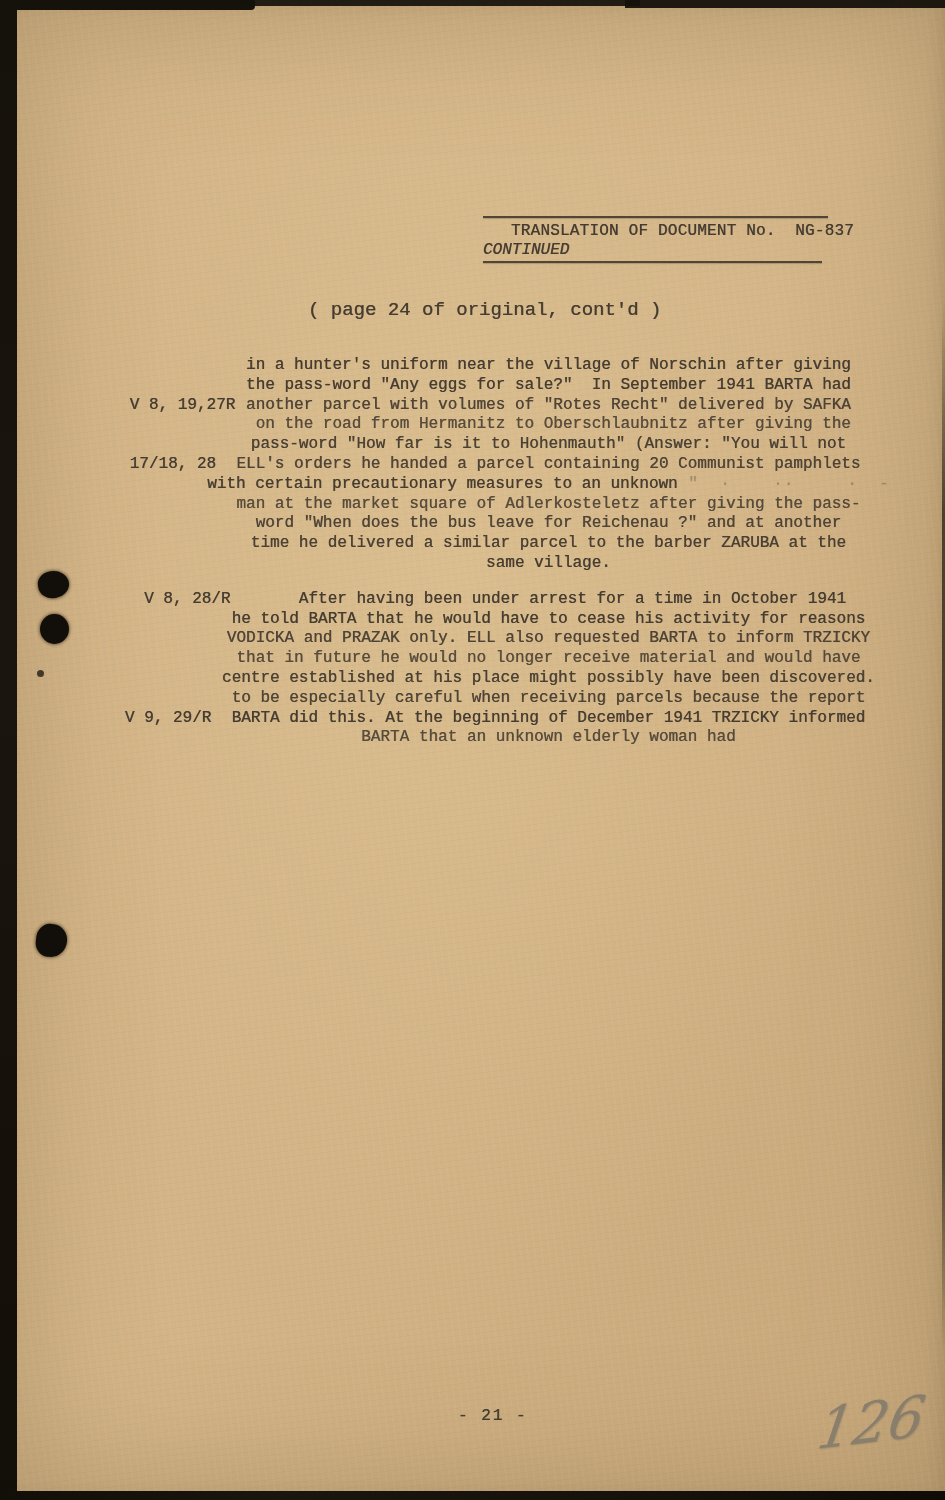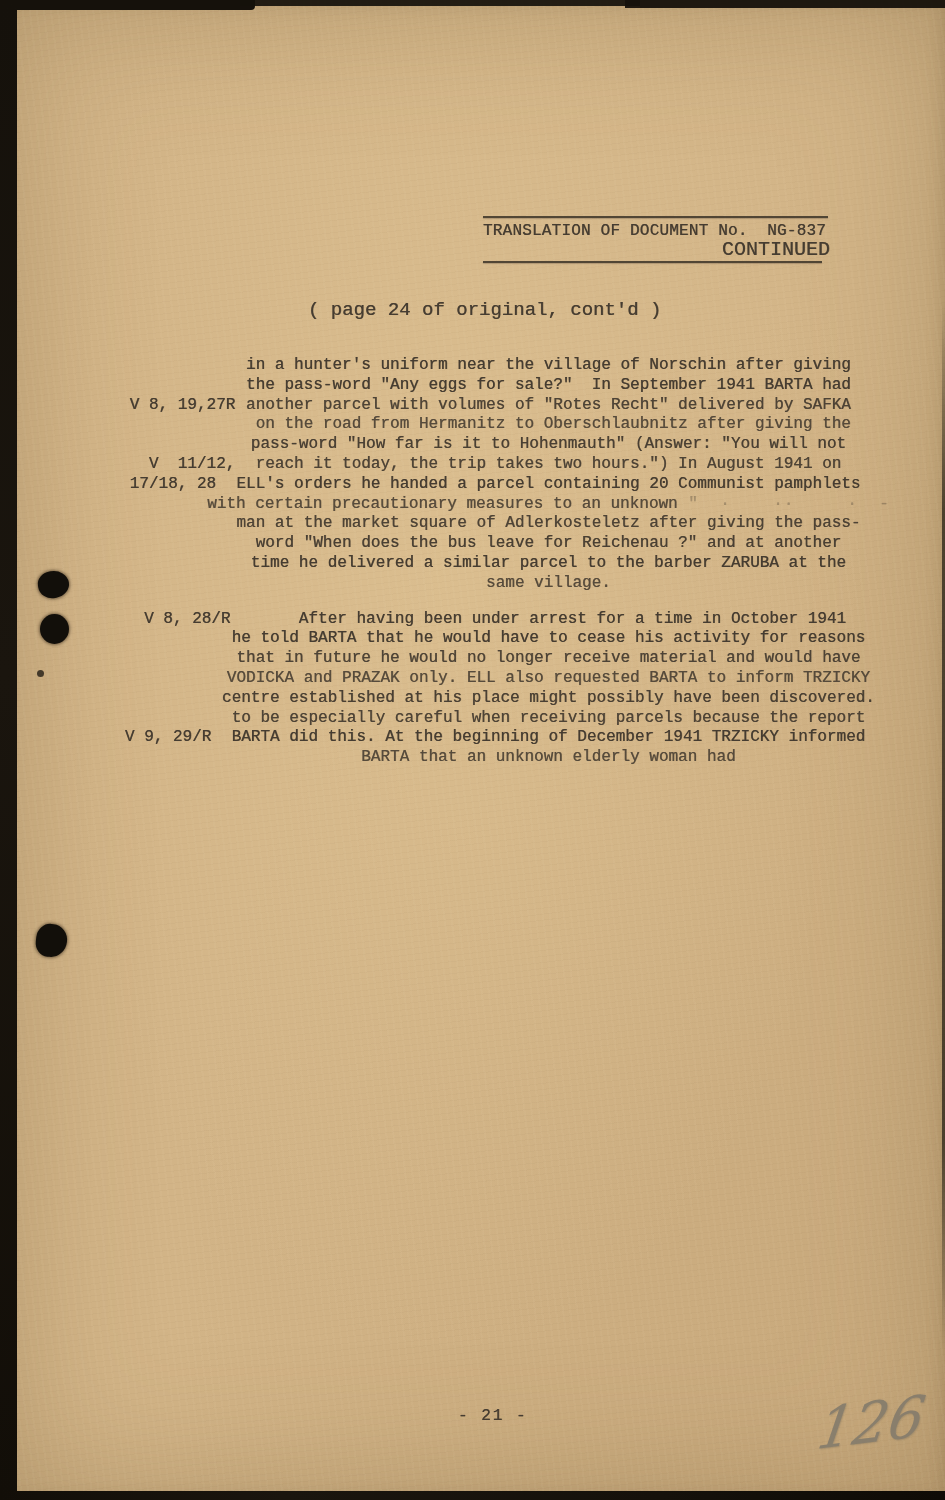--- a/index.html
+++ b/index.html
@@ -47,22 +47,22 @@
   .typed {
     color: #453c31;
     text-shadow: 0.4px 0.4px 0.6px rgba(62,52,40,.55), -0.2px 0 0.4px rgba(62,52,40,.35);
     white-space: pre;
   }
   
   .doc-header { position: absolute; left: 483px; top: 216px; width: 347px; z-index: 3; }
   .rule { height: 2px; background: rgba(58,49,38,.85); box-shadow: 0 1px 1px rgba(58,49,38,.25); }
   .rule-top { width: 345px; margin-bottom: 3px; }
   .rule-bottom { width: 339px; margin-top: 2px; }
-  .doc-title { font-size: 16px; line-height: 20px; letter-spacing: .2px; }
-  .doc-subtitle { font-size: 20px; line-height: 18px; text-align: right; }
+  .doc-title { font-size: 16px; line-height: 20px; letter-spacing: .2px; margin-left: 28px; }
+  .doc-subtitle { font-size: 16px; line-height: 18px; text-align: left; font-style: italic; }
   
   .page-note { position: absolute; left: 308px; top: 299px; font-size: 19px; z-index: 3; }
   
   .doc-body { position: absolute; left: 75px; top: 356px; width: 820px; z-index: 3; text-align: center; }
   .para2 { margin-top: 16px; }
   .line { height: 19.8px; line-height: 19.8px; font-size: 16px; }
   .mnote { display: inline-block; width: 127px; vertical-align: top; }
   .ltext { display: inline-block; vertical-align: top; }
   .faint { display: inline-block; vertical-align: top; opacity: .33; letter-spacing: 1px; }
   
@@ -116,23 +116,20 @@
       <div class="line">
       <span class="mnote typed">V 8, 19,27R</span><span class="ltext typed">another parcel with volumes of "Rotes Recht" delivered by SAFKA</span><span class="faint typed"></span>
     </div>
       <div class="line">
       <span class="mnote typed"></span><span class="ltext typed"> on the road from Hermanitz to Oberschlaubnitz after giving the</span><span class="faint typed"></span>
     </div>
       <div class="line">
       <span class="mnote typed"></span><span class="ltext typed">pass-word "How far is it to Hohenmauth" (Answer: "You will not</span><span class="faint typed"></span>
     </div>
       <div class="line">
-      <span class="mnote typed">V  11/12,</span><span class="ltext typed">reach it today, the trip takes two hours.") In August 1941 on</span><span class="faint typed"></span>
-    </div>
-      <div class="line">
       <span class="mnote typed">17/18, 28</span><span class="ltext typed">ELL's orders he handed a parcel containing 20 Communist pamphlets</span><span class="faint typed"></span>
     </div>
       <div class="line">
       <span class="mnote typed"></span><span class="ltext typed">with certain precautionary measures to an unknown</span><span class="faint typed"> "  ·    ··     ·  -</span>
     </div>
       <div class="line">
       <span class="mnote typed"></span><span class="ltext typed">man at the market square of Adlerkosteletz after giving the pass-</span><span class="faint typed"></span>
     </div>
       <div class="line">
       <span class="mnote typed"></span><span class="ltext typed">word "When does the bus leave for Reichenau ?" and at another</span><span class="faint typed"></span>
@@ -146,24 +143,24 @@
     </div>
   <div class="para para2">
 
   <div class="line">
       <span class="mnote typed">V 8, 28/R</span><span class="ltext typed">     After having been under arrest for a time in October 1941</span><span class="faint typed"></span>
     </div>
       <div class="line">
       <span class="mnote typed"></span><span class="ltext typed">he told BARTA that he would have to cease his activity for reasons</span><span class="faint typed"></span>
     </div>
       <div class="line">
-      <span class="mnote typed"></span><span class="ltext typed">that in future he would no longer receive material and would have</span><span class="faint typed"></span>
+      <span class="mnote typed"></span><span class="ltext typed">VODICKA and PRAZAK only. ELL also requested BARTA to inform TRZICKY</span><span class="faint typed"></span>
     </div>
       <div class="line">
-      <span class="mnote typed"></span><span class="ltext typed">VODICKA and PRAZAK only. ELL also requested BARTA to inform TRZICKY</span><span class="faint typed"></span>
+      <span class="mnote typed"></span><span class="ltext typed">that in future he would no longer receive material and would have</span><span class="faint typed"></span>
     </div>
       <div class="line">
       <span class="mnote typed"></span><span class="ltext typed">centre established at his place might possibly have been discovered.</span><span class="faint typed"></span>
     </div>
       <div class="line">
       <span class="mnote typed"></span><span class="ltext typed">to be especially careful when receiving parcels because the report</span><span class="faint typed"></span>
     </div>
       <div class="line">
       <span class="mnote typed">V 9, 29/R</span><span class="ltext typed">BARTA did this. At the beginning of December 1941 TRZICKY informed</span><span class="faint typed"></span>
     </div>

